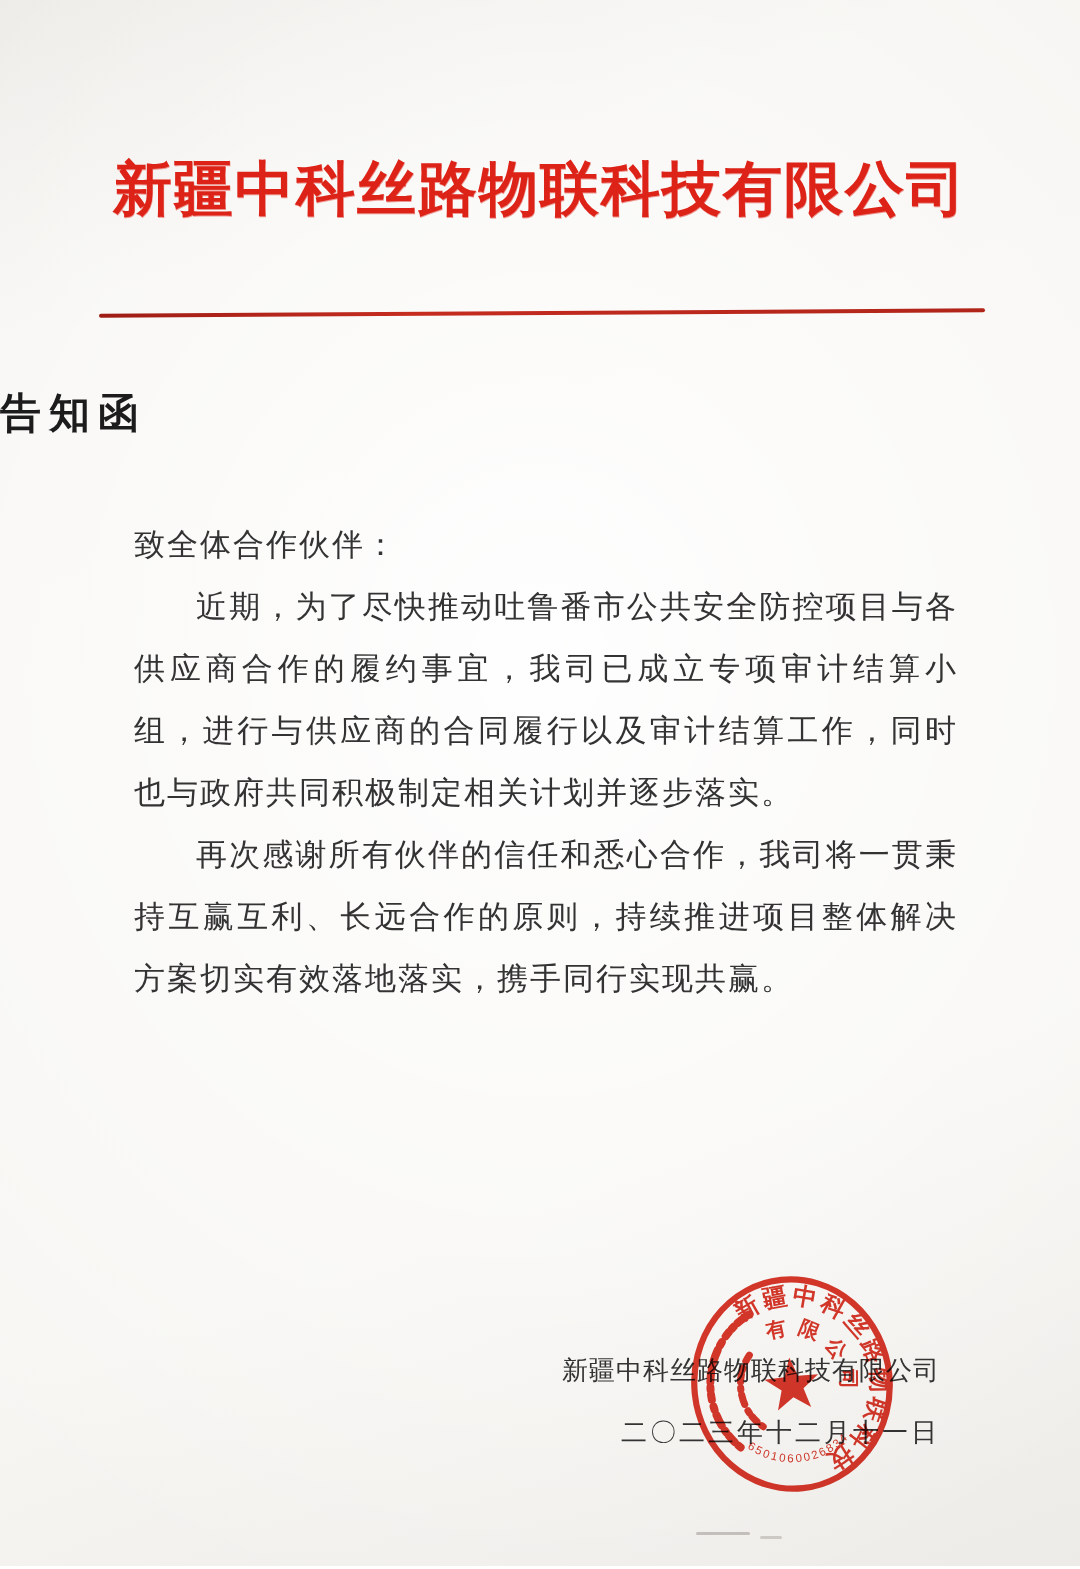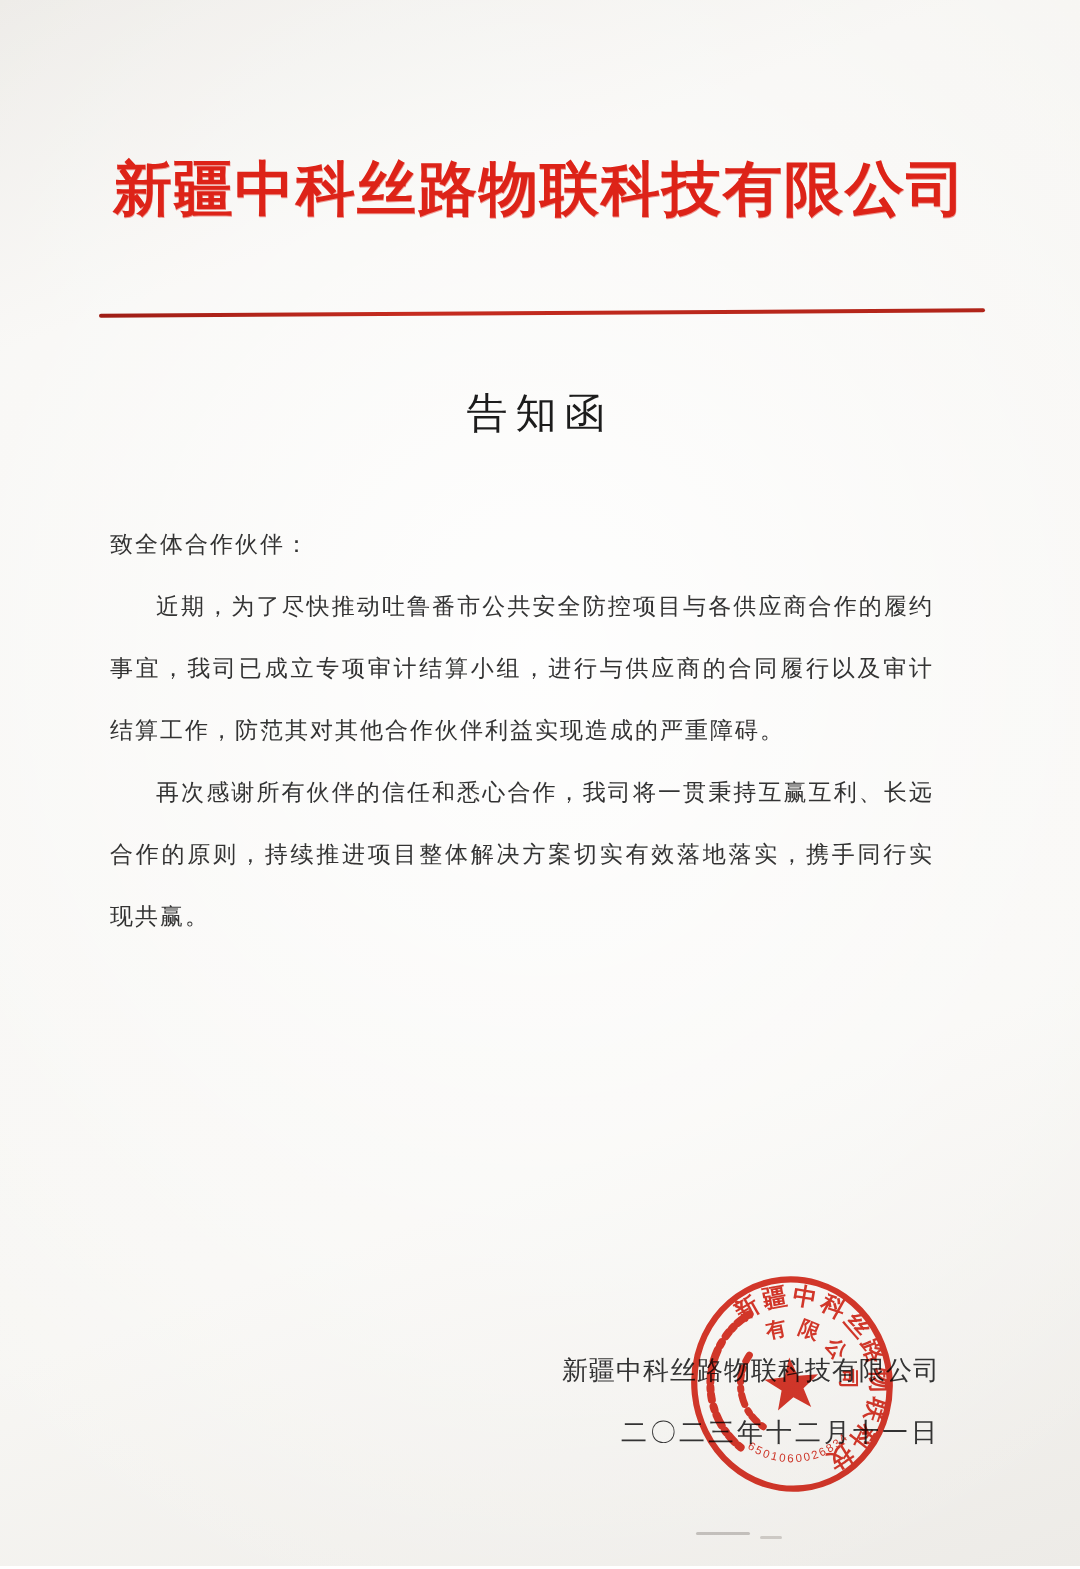--- a/index.html
+++ b/index.html
@@ -34,33 +34,33 @@
     top: 311px; left: 99px;
     width: 886px; height: 4px;
     background: linear-gradient(to right, #9e1d15, #c62c20 35%, #b02419);
     transform: rotate(-0.35deg);
     border-radius: 2px;
   }
 
   .doc-title {
     position: absolute;
     top: 386px; left: 0; right: 0;
-    text-align: center;
+    text-align: left;
     font-size: 41px;
-    font-weight: 400;
+    font-weight: 700;
     letter-spacing: 8px;
     color: #1c1c1c;
   }
 
   
   .letter-body {
     position: absolute;
-    top: 514px; left: 110px;
+    top: 514px; left: 134px;
     width: 824px;
-    font-size: 23px;
+    font-size: 31px;
     line-height: 62px;
     letter-spacing: 2px;
     color: #333;
     text-align: justify;
   }
   .letter-body p { margin: 0; }
   .letter-body p.para { text-indent: 2em; }
 
   
   .signature {
@@ -120,21 +120,21 @@
 <div class="page">
 
   <div class="letterhead">新疆中科丝路物联科技有限公司</div>
 
   <div class="rule"></div>
 
   <div class="doc-title">告知函</div>
 
   <div class="letter-body">
     <p class="salutation">致全体合作伙伴：</p>
-    <p class="para">近期，为了尽快推动吐鲁番市公共安全防控项目与各供应商合作的履约事宜，我司已成立专项审计结算小组，进行与供应商的合同履行以及审计结算工作，防范其对其他合作伙伴利益实现造成的严重障碍。</p>
+    <p class="para">近期，为了尽快推动吐鲁番市公共安全防控项目与各供应商合作的履约事宜，我司已成立专项审计结算小组，进行与供应商的合同履行以及审计结算工作，同时也与政府共同积极制定相关计划并逐步落实。</p>
     <p class="para">再次感谢所有伙伴的信任和悉心合作，我司将一贯秉持互赢互利、长远合作的原则，持续推进项目整体解决方案切实有效落地落实，携手同行实现共赢。</p>
   </div>
 
   <div class="signature">
     <div class="sig-company">新疆中科丝路物联科技有限公司</div>
     <div class="sig-date">二〇二三年十二月十一日</div>
   </div>
 
   <div class="seal">
     <svg viewBox="0 0 250 260" xmlns="http://www.w3.org/2000/svg">

